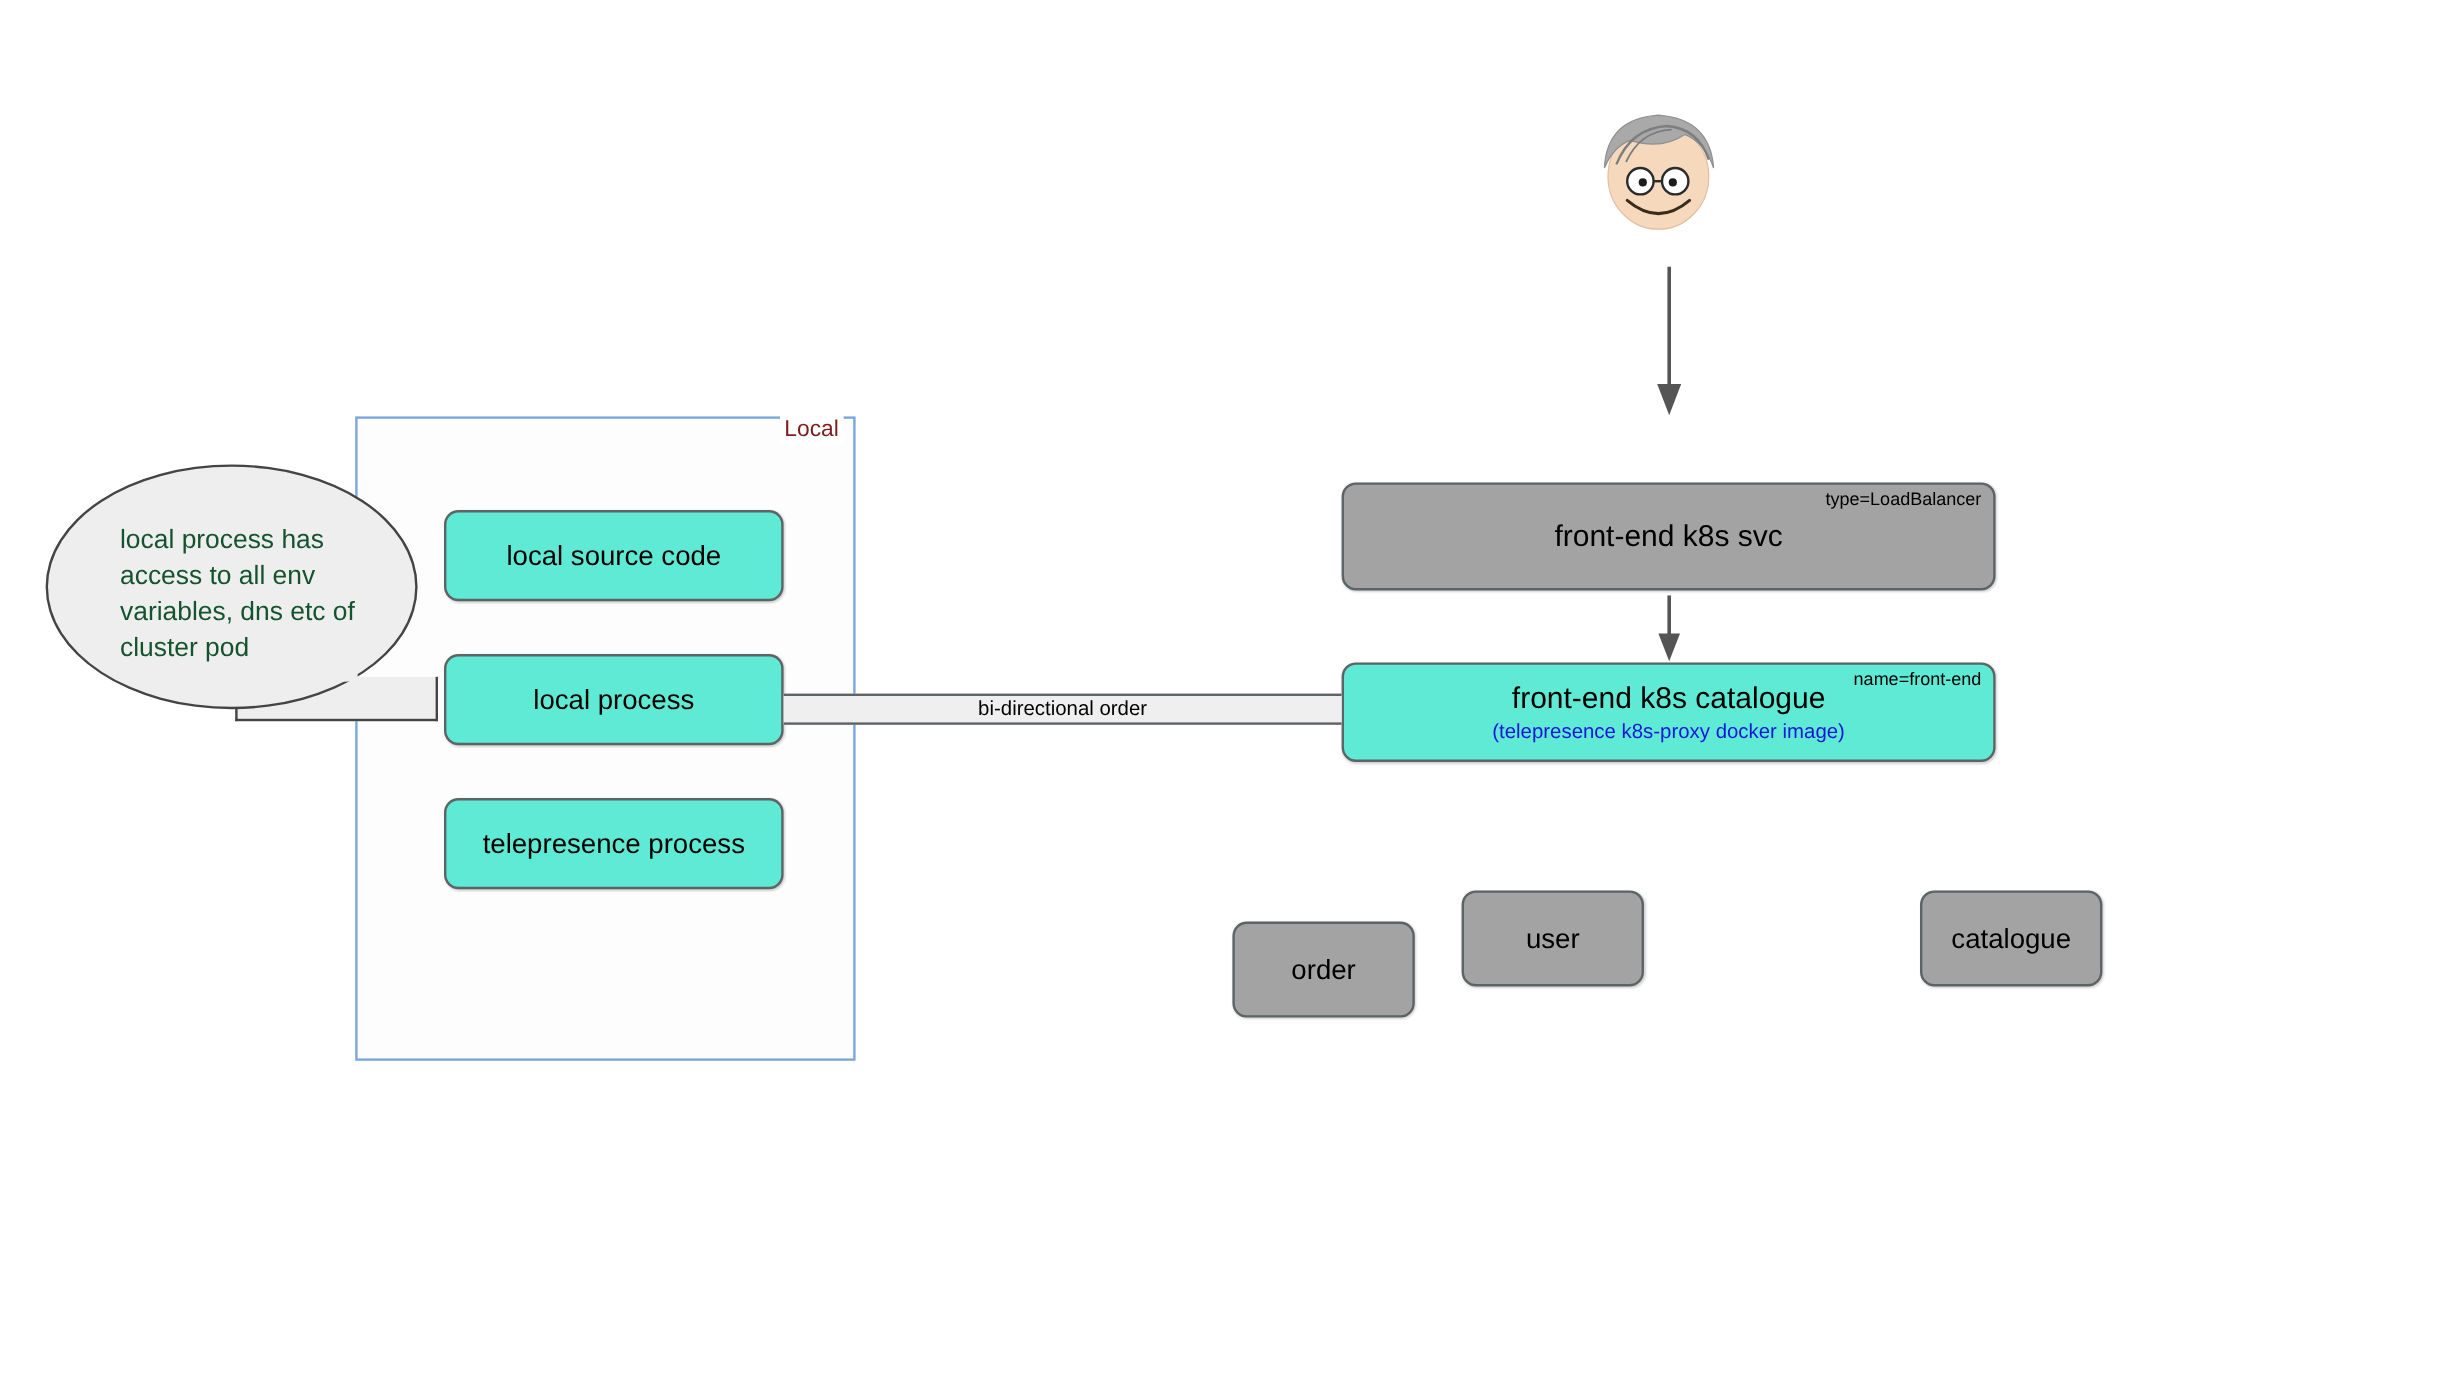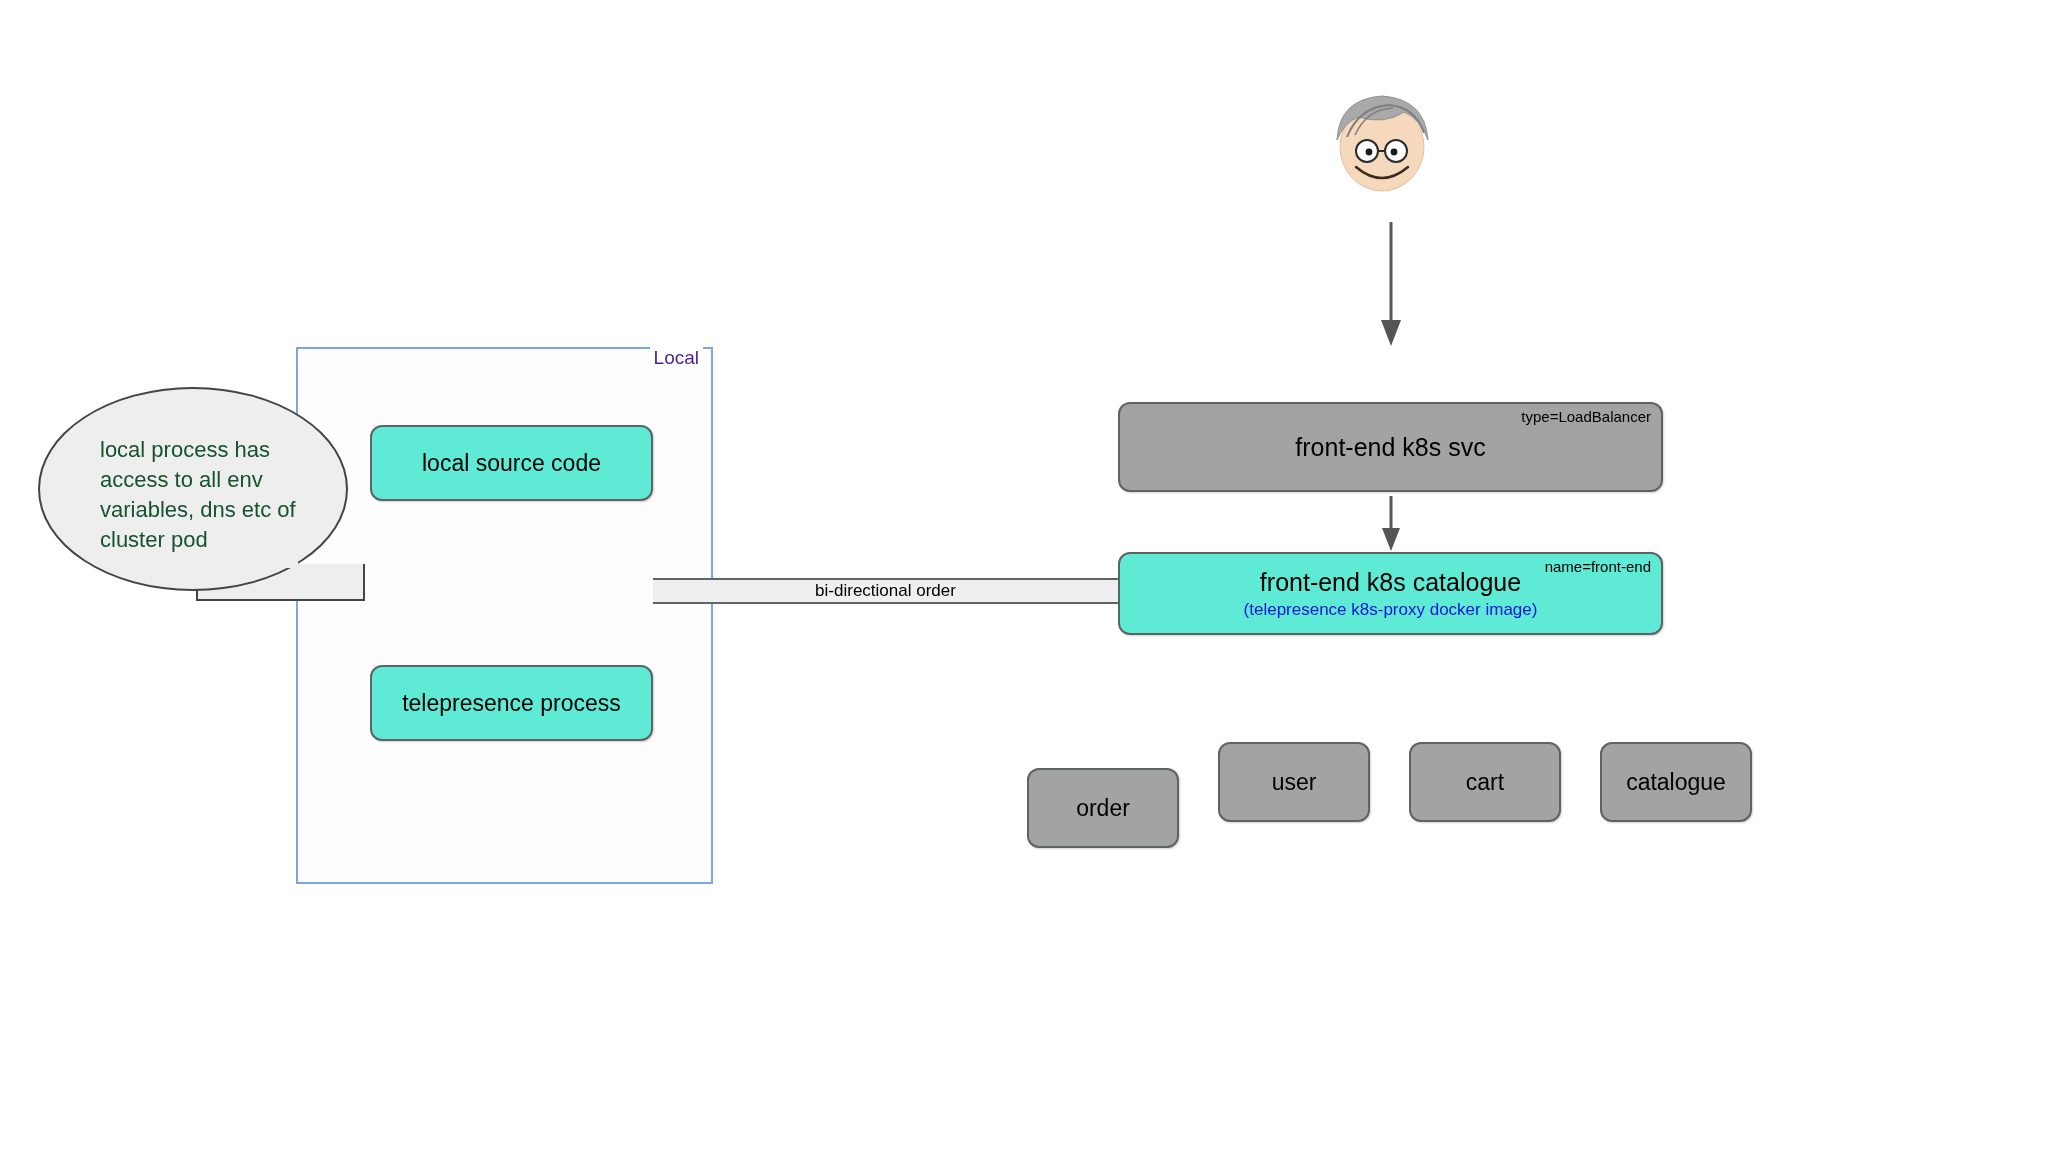--- a/index.html
+++ b/index.html
@@ -24,21 +24,21 @@
     box-sizing: border-box;
   }
   #panel-local   { left: 296px;  top: 347px; width: 417px; height: 537px; }
   #panel-gke     { left: 978px;  top: 347px; width: 827px; height: 538px; }
 
   .panel-label {
     position: absolute;
     top: -4px;
     right: 8px;
     font-size: 19px;
-    color: #4c1d95;
+    color: #7f1d1d;
     background: #ffffff;
     padding: 0 4px;
     white-space: nowrap;
     line-height: 26px;
     text-align: center;
   }
 
   
   .node {
     position: absolute;
@@ -197,20 +197,23 @@
     </svg>
   </div>
 
   <div class="panel" id="panel-local">
     <span class="panel-label">Local</span>
   </div>
 
   <div class="node teal" id="node-local-source">
     <span class="node-title">local source code</span>
   </div>
+  <div class="node teal" id="node-local-process">
+    <span class="node-title">local process</span>
+  </div>
   <div class="node teal" id="node-tp-client">
     <span class="node-title">telepresence process</span>
   </div>
 
 
   <div class="node blue" id="node-frontend-svc">
     <span class="corner-tag">type=LoadBalancer</span>
     <span class="node-title big">front-end k8s svc</span>
   </div>
 
@@ -226,23 +229,20 @@
     <span class="node-title big">front-end  k8s catalogue</span>
     <span class="node-sub">(telepresence k8s-proxy docker image)</span>
   </div>
 
   <div class="node blue" id="node-order">
     <span class="node-title">order</span>
   </div>
   <div class="node blue" id="node-user">
     <span class="node-title">user</span>
   </div>
-  <div class="node blue" id="node-cart">
-    <span class="node-title">cart</span>
-  </div>
   <div class="node blue" id="node-catalogue">
     <span class="node-title">catalogue</span>
   </div>
 
   <div id="tunnel"></div>
   <div id="tunnel-label">bi-directional order</div>
 
   <div id="callout-tail"></div>
   <div id="callout"></div>
   <div id="callout-tail-mask"></div>

